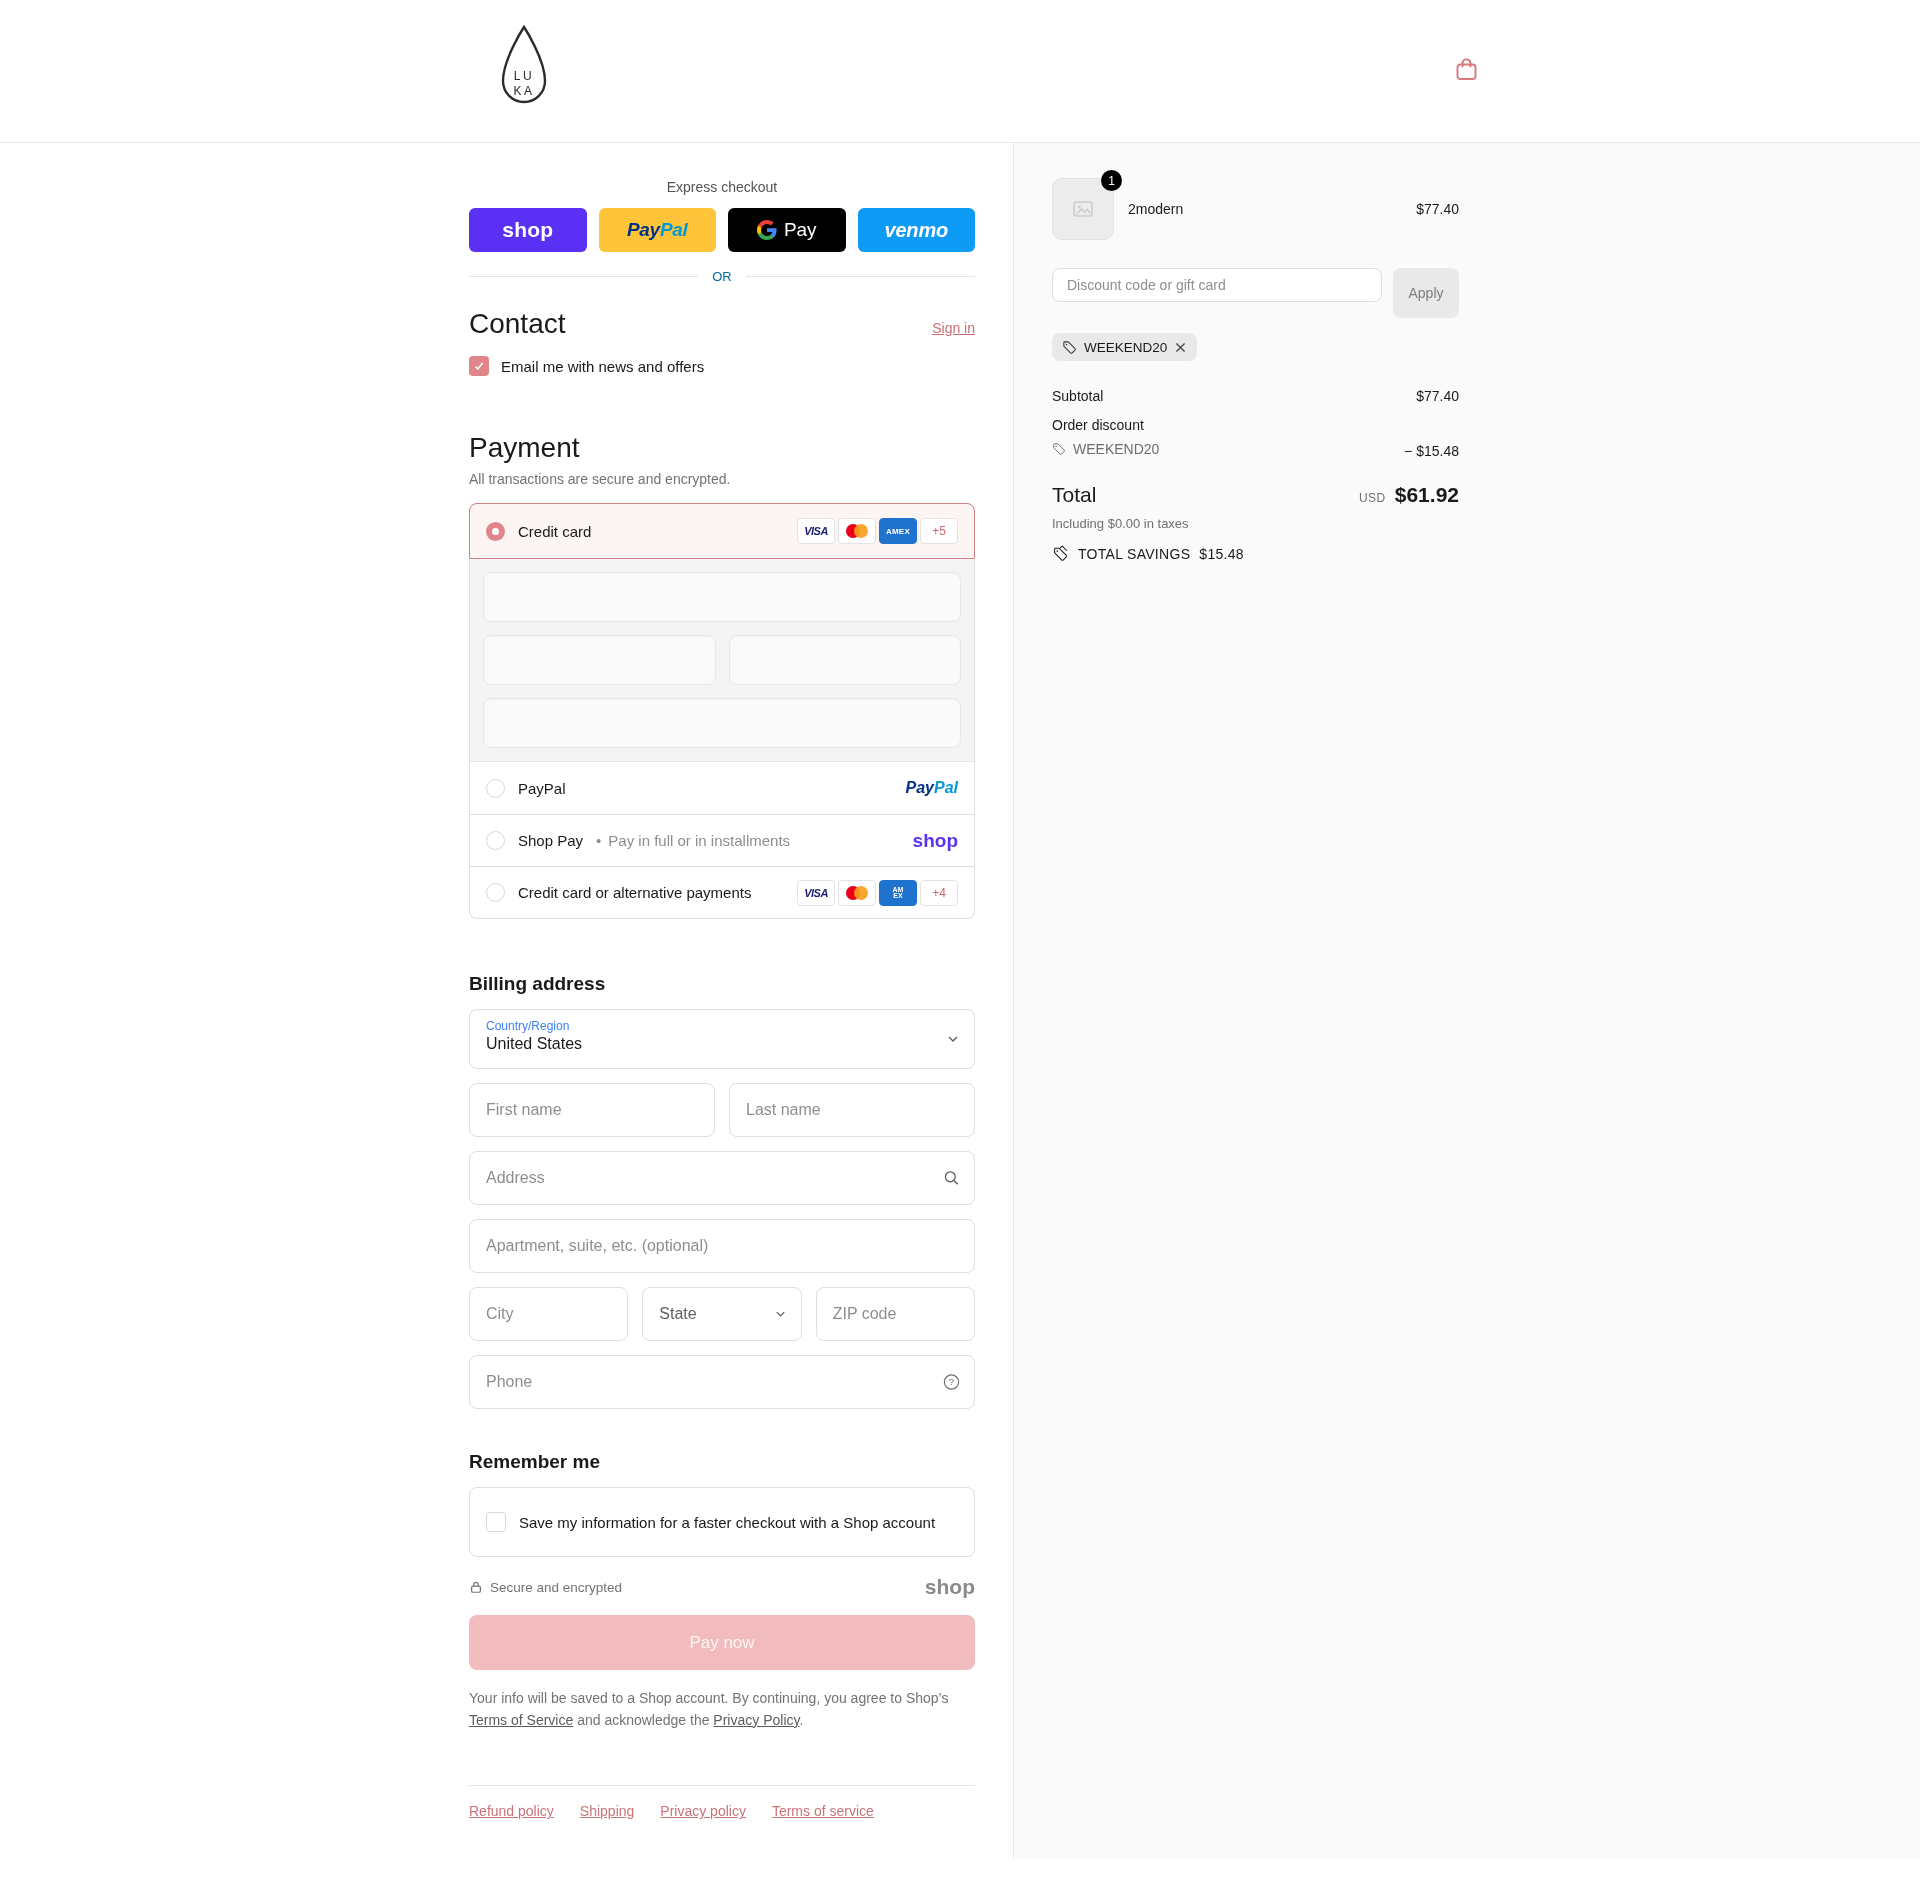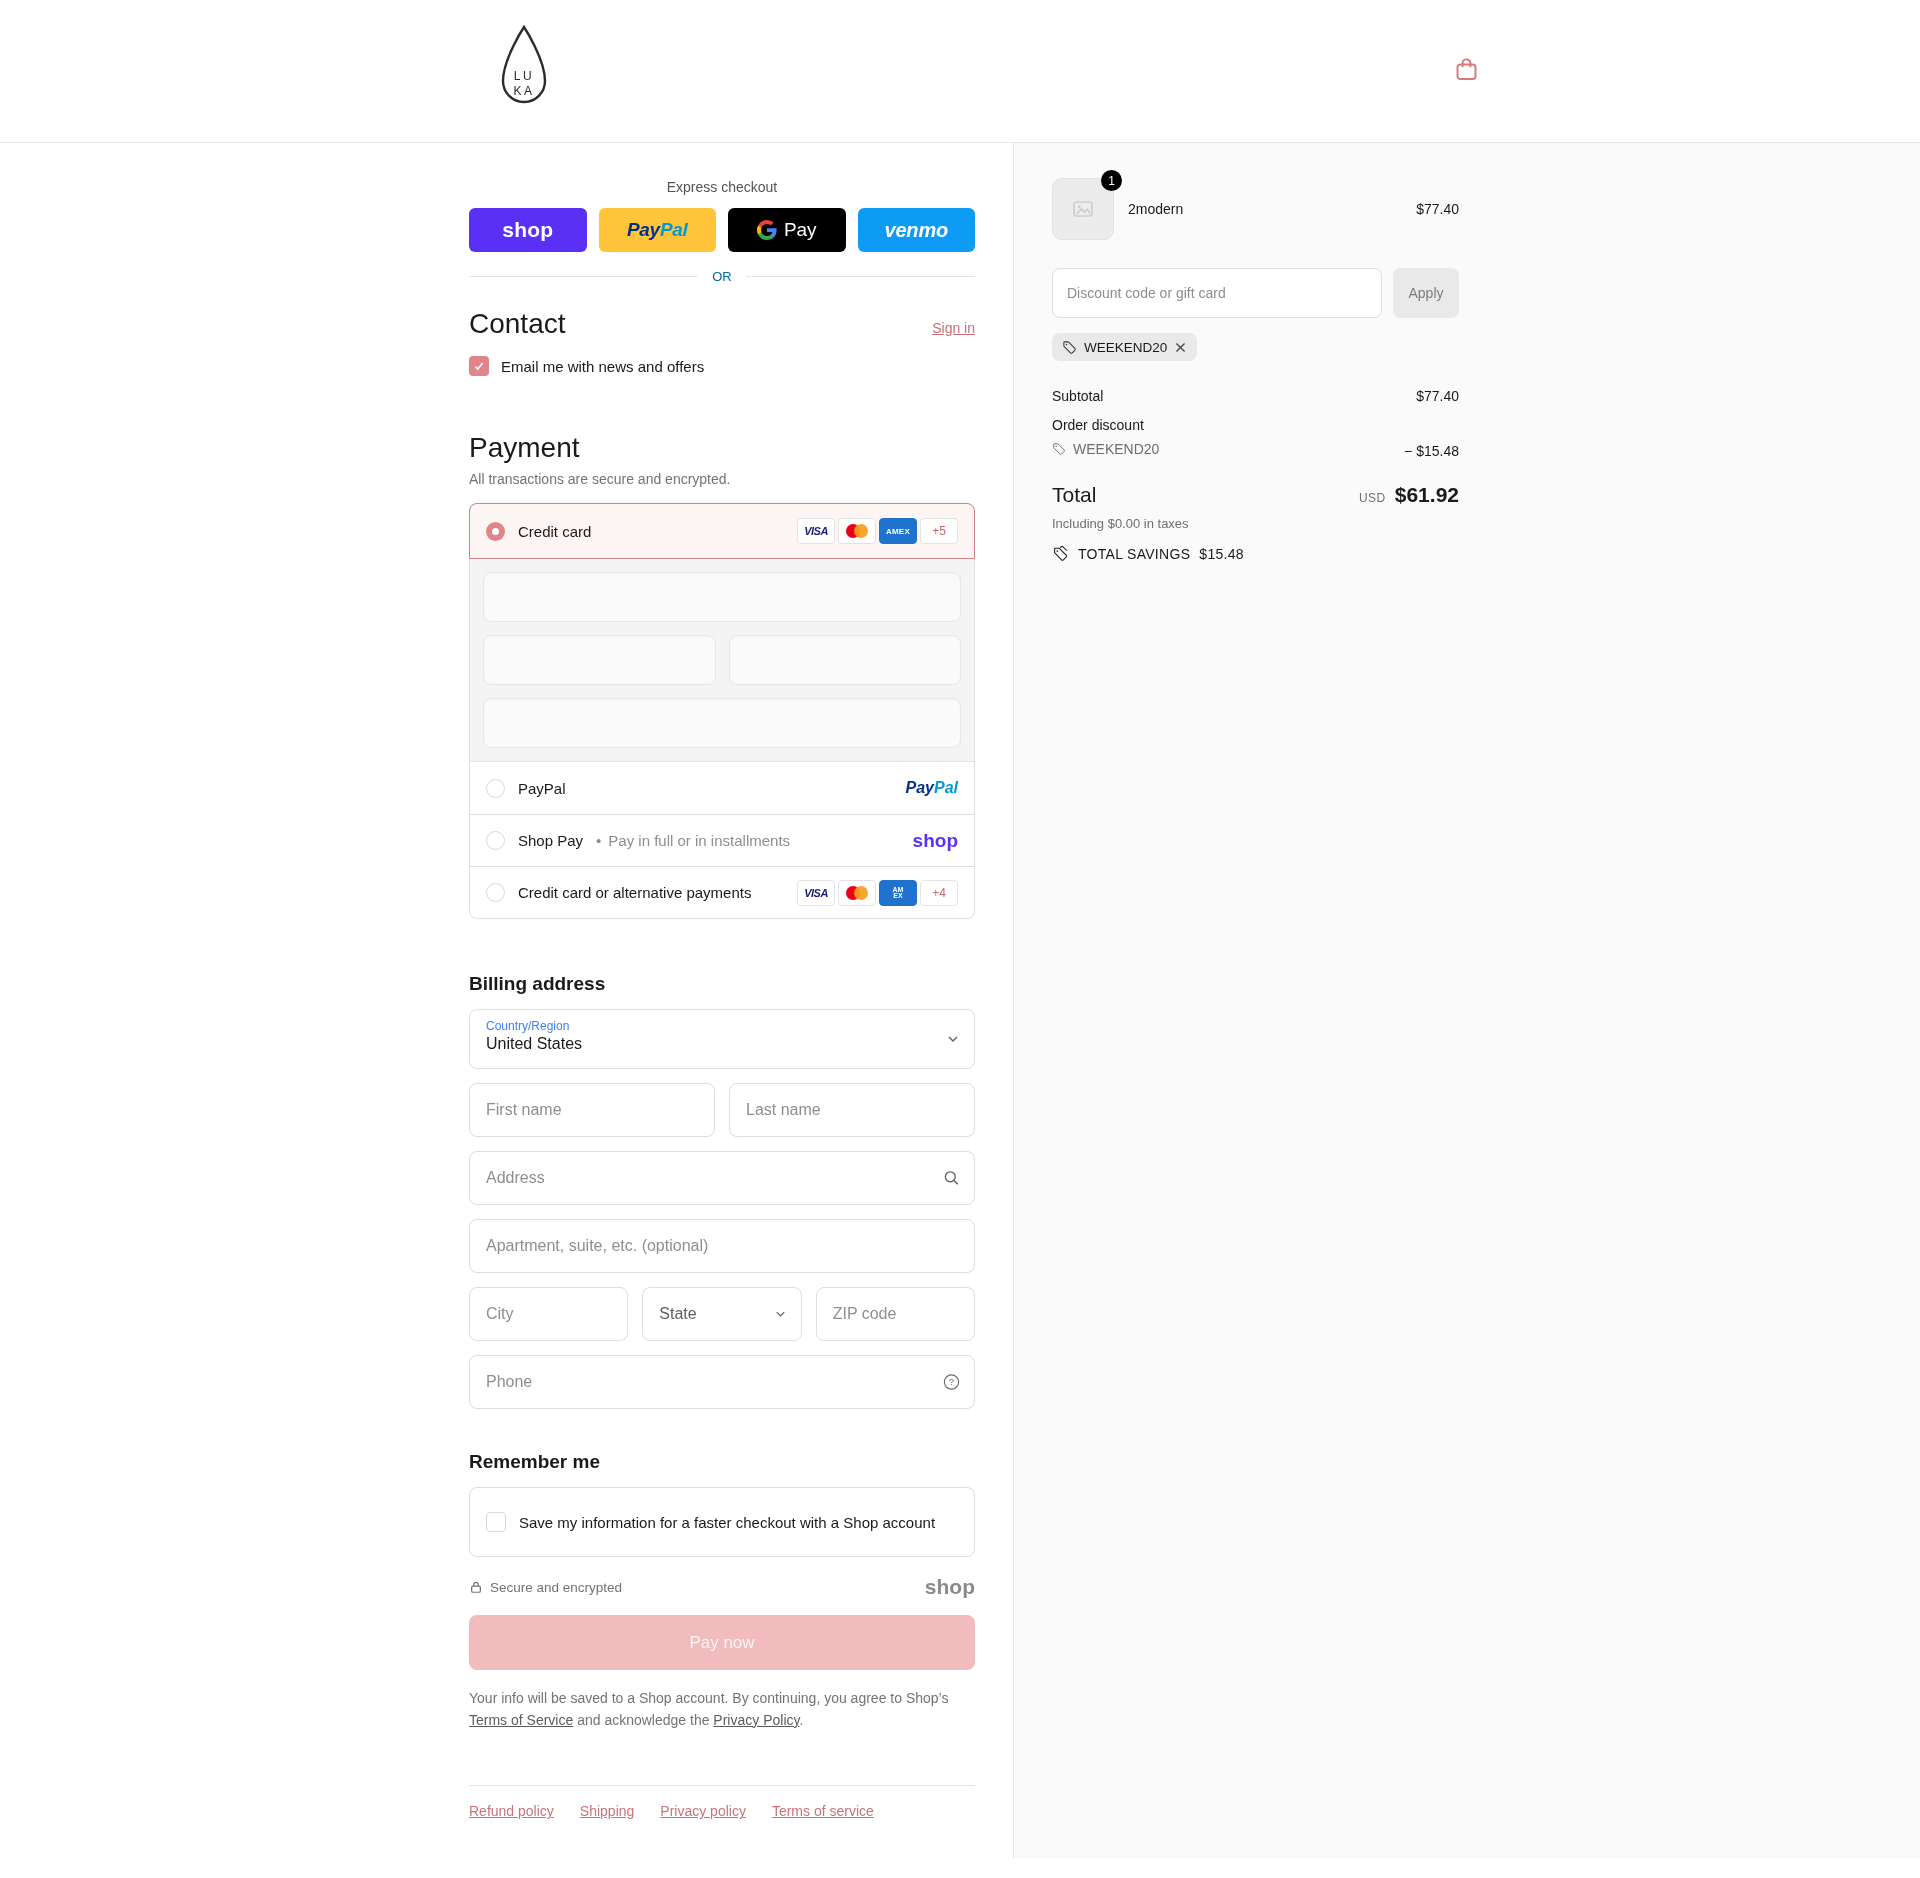--- a/index.html
+++ b/index.html
@@ -127,21 +127,21 @@
   
   .item-row { display:flex; align-items:center; gap:14px; }
   .thumb-wrap { position:relative; flex:0 0 62px; }
   .thumb { width:62px; height:62px; background:#ececec; border:1px solid #e2e2e2; border-radius:10px;
            display:flex; align-items:center; justify-content:center; }
   .qty-badge { position:absolute; top:-8px; right:-8px; min-width:21px; height:21px; border-radius:50%;
                background:#000; color:#fff; font-size:12px; display:flex; align-items:center; justify-content:center; }
   .item-name { font-size:14px; color:#1a1a1a; flex:1; }
   .item-price { font-size:14px; color:#1a1a1a; }
   .disc-row { display:flex; gap:11px; margin-top:28px; }
-  .disc-input { flex:1; height:50px; border:1px solid #dedede; border-radius:8px; background:#fff;
+  .disc-input { flex:1; height:34px; border:1px solid #dedede; border-radius:8px; background:#fff;
                 font-size:14px; padding:0 14px; font-family:"Liberation Sans", sans-serif; }
   .disc-input::placeholder { color:#8e8e8e; opacity:1; }
   .apply-btn { flex:0 0 66px; height:50px; border:none; border-radius:8px; background:#e9e9e9; color:#7d7d7d;
                font-size:14px; font-family:"Liberation Sans", sans-serif; cursor:pointer; }
   .chip-tag { display:inline-flex; align-items:center; gap:7px; background:#e9e9e9; border-radius:8px;
               height:28px; padding:0 10px; margin-top:15px; }
   .chip-tag span { font-size:13.5px; color:#1a1a1a; }
   .chip-tag .x { display:flex; cursor:pointer; }
   .totals { margin-top:27px; }
   .trow { display:flex; justify-content:space-between; align-items:baseline; }

